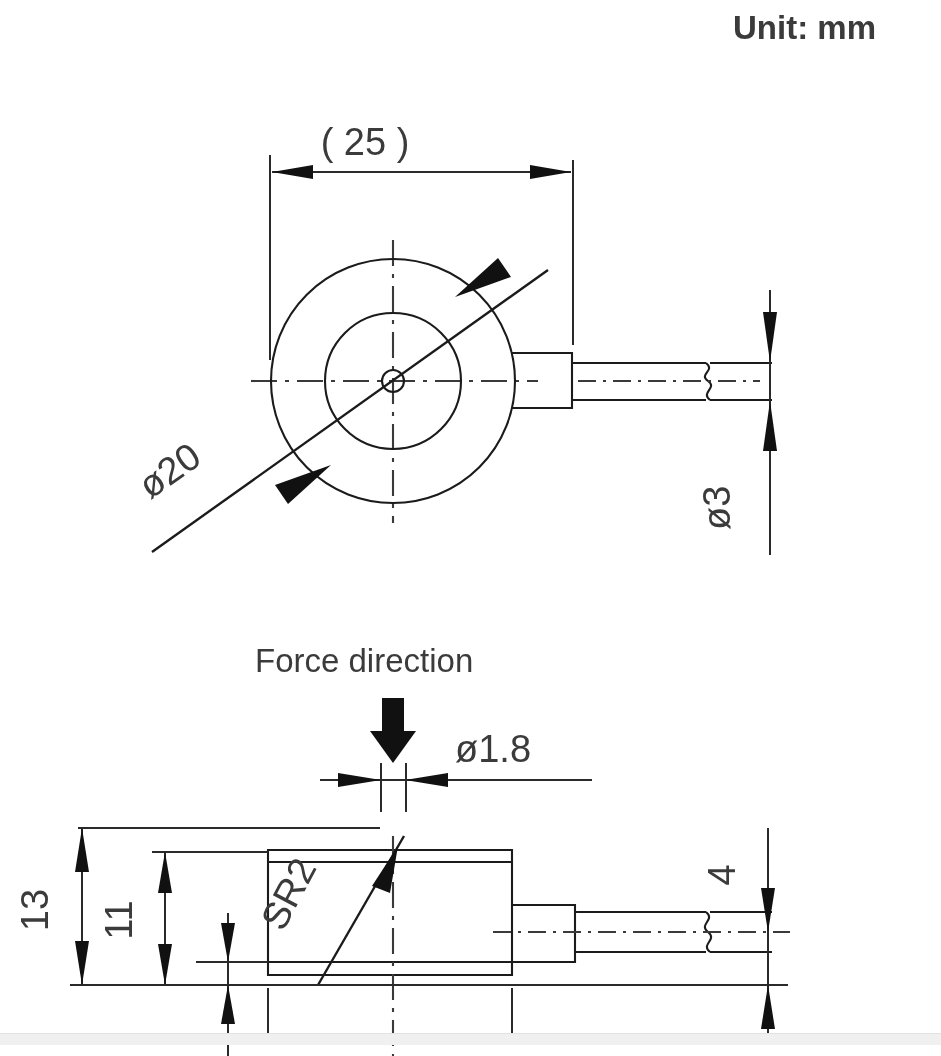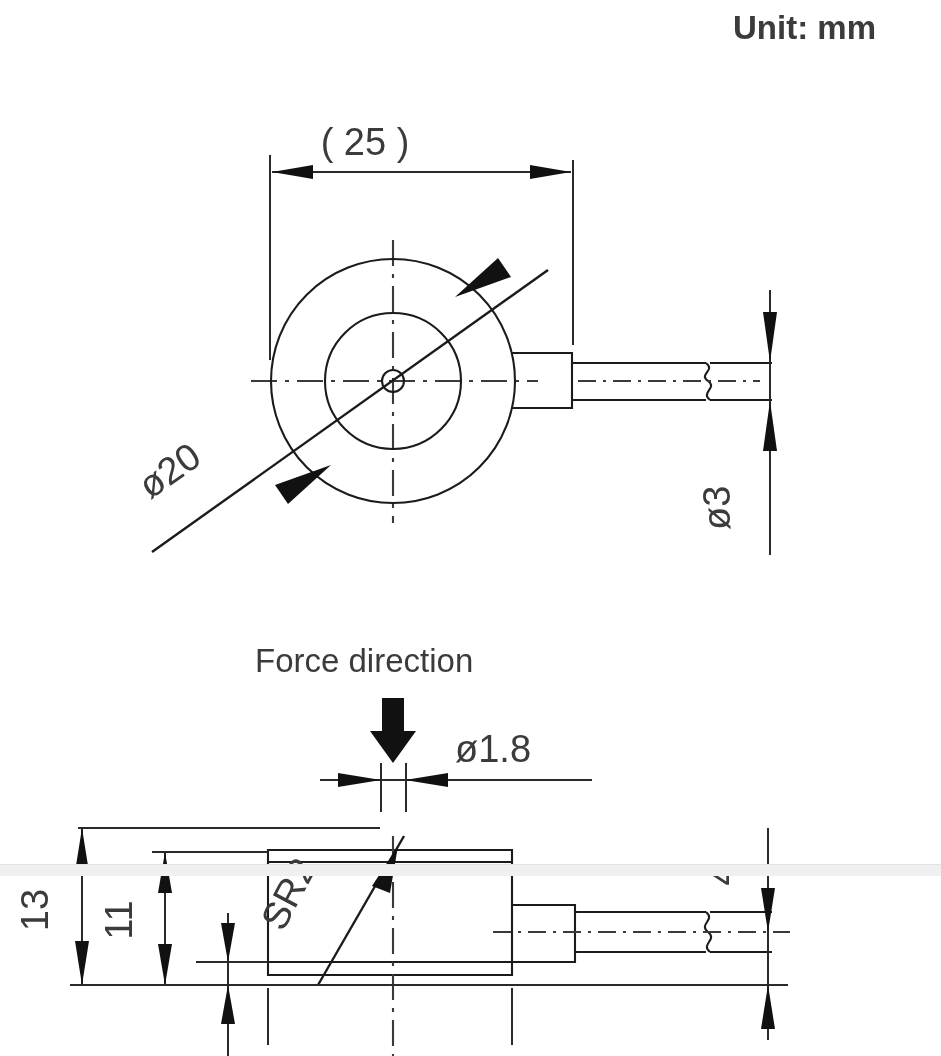--- a/index.html
+++ b/index.html
@@ -12,21 +12,21 @@
     height: 1056px;
     font-family: "Liberation Sans", sans-serif;
     overflow: hidden;
     position: relative;
   }
   #drawing-root {
     position: absolute;
     left: 0;
     top: 0;
     width: 941px;
-    height: 876px;
+    height: 1045px;
     background: #ffffff;
   }
   svg.dwg {
     position: absolute;
     left: 0;
     top: 0;
     width: 941px;
     height: 1056px;
     display: block;
   }

